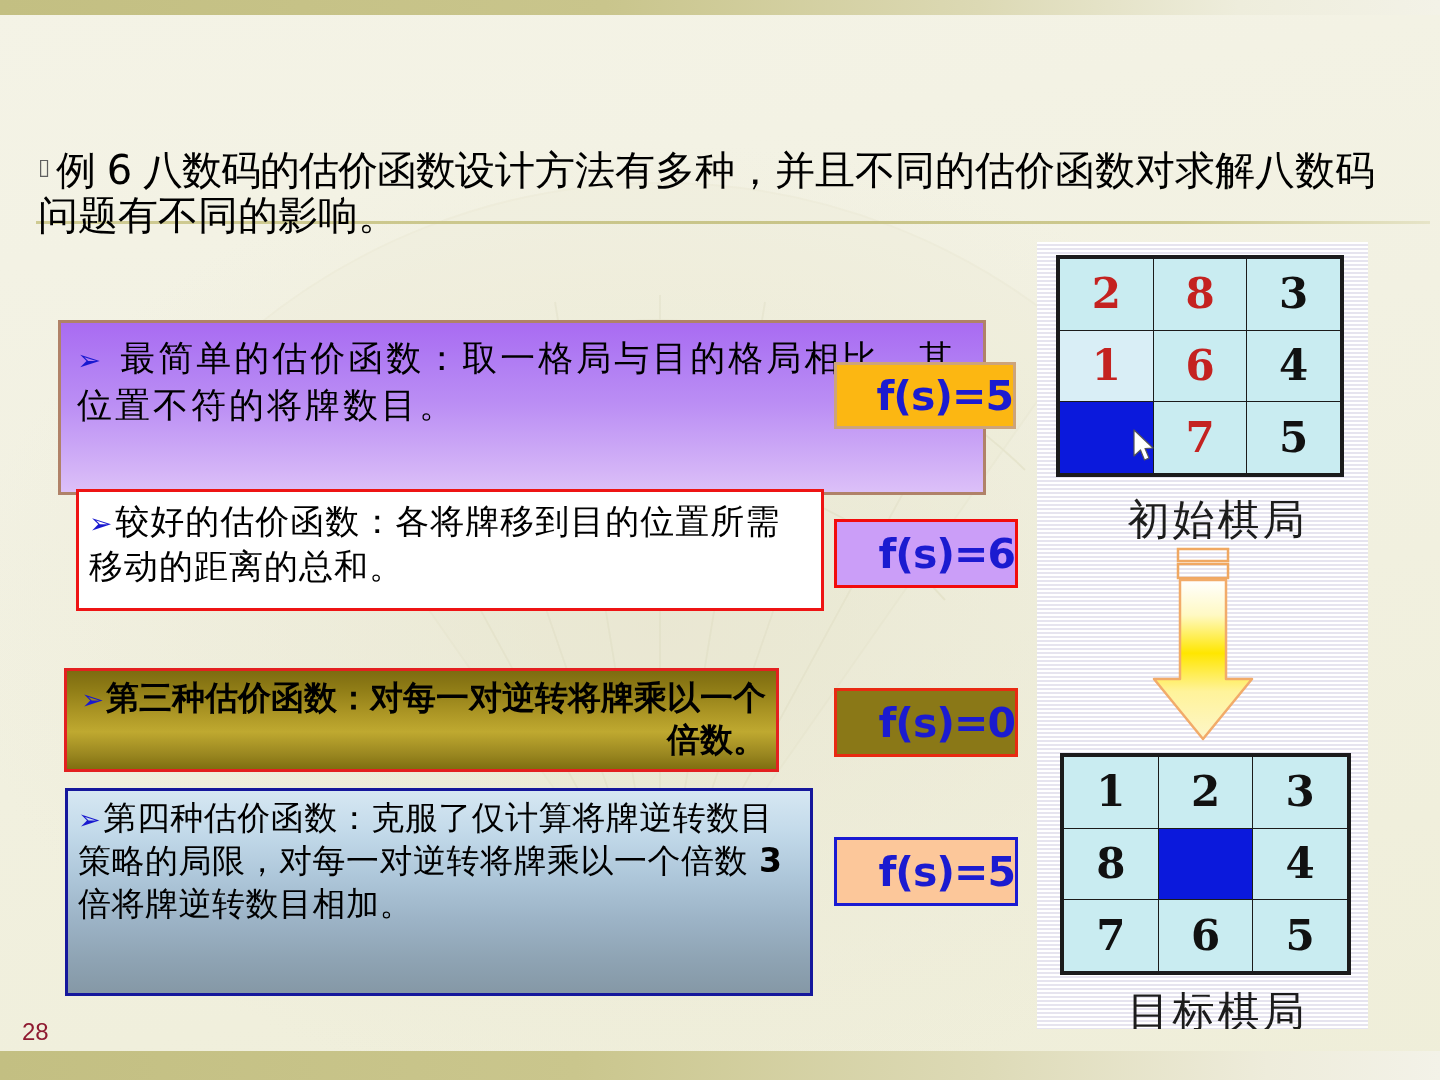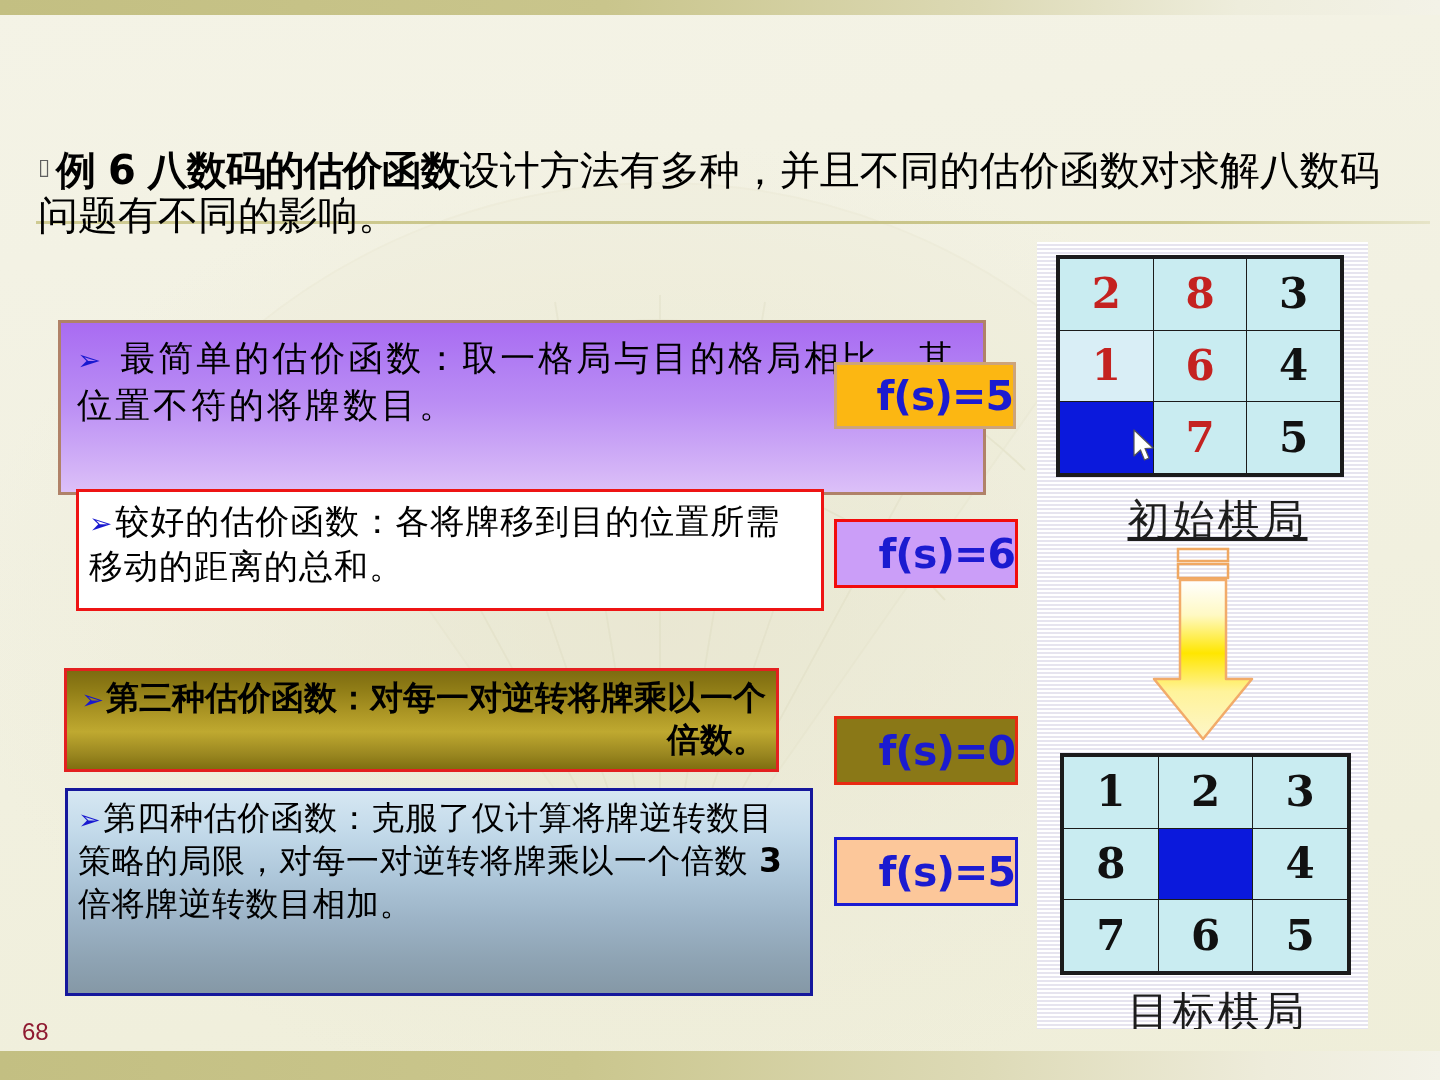--- a/index.html
+++ b/index.html
@@ -67,21 +67,21 @@
     letter-spacing: 0px;
   }
   #headline .bullet-glyph {
     font-size: 22px;
     color: #5f5f5f;
     vertical-align: 10px;
     margin-right: 6px;
     font-family: "DejaVu Sans", sans-serif;
   }
   #headline .strong {
-    font-weight: bold;
+    font-weight: normal;
     letter-spacing: -1px;
     margin-top: 28px;
   }
 
   
   .tbox {
     position: absolute;
     color: #000;
     font-family: "DejaVu Serif", "Liberation Serif", serif;
   }
@@ -156,21 +156,21 @@
     display: flex;
     align-items: center;
     justify-content: flex-end;
     letter-spacing: -1px;
   }
   #fbox1 { left: 834px; top: 362px; width: 182px; height: 67px;
            background: #fcb712; border: 3px solid #cda47a; }
   #fbox2 { left: 834px; top: 519px; width: 184px; height: 69px;
            background: #cb9ef8; border: 3px solid #f20c0c; padding-left: 24px; }
   #fbox3 { left: 834px; top: 688px; width: 184px; height: 69px;
-           background: #8a7817; border: 3px solid #e82a12; margin-top: 28px; }
+           background: #8a7817; border: 3px solid #e82a12; }
   #fbox4 { left: 834px; top: 837px; width: 184px; height: 69px;
            background: #fcc79a; border: 3px solid #1a1ad2; }
 
   
   #pic-panel {
     position: absolute;
     left: 1037px; top: 242px;
     width: 331px; height: 787px;
     background:
       repeating-linear-gradient(180deg, #ffffff 0px, #ffffff 2px, #e6e4ef 2px, #e6e4ef 4px);
@@ -205,21 +205,20 @@
   .cell.blank { background: #0b19dc; }
 
   .caption {
     position: absolute;
     width: 361px;
     text-align: center;
     font-family: "DejaVu Serif", "Liberation Serif", serif;
     font-size: 42px;
     color: #1c1c1c;
     letter-spacing: 3px;
-    text-decoration: underline;
   }
   #cap-initial { left: 0; top: 250px; }
   #cap-goal    { left: 0; top: 742px; }
 
   #down-arrow {
     position: absolute;
     left: 111px; top: 305px;
     width: 110px; height: 198px;
   }
 
@@ -340,15 +339,15 @@
       <div class="cell">5</div>
     </div>
 
     <div class="caption" id="cap-goal">目标棋局</div>
   </div>
 
   <svg id="cursor" viewBox="0 0 26 36">
     <path d="M2 1 L2 27 L8.5 21 L12.5 31 L17 29 L13 19.5 L21 19 Z" fill="#ffffff" stroke="#555555" stroke-width="1.2" stroke-linejoin="round"></path>
   </svg>
 
-  <div id="page-number">68</div>
+  <div id="page-number">28</div>
 
 </div>
 
 </body></html>

